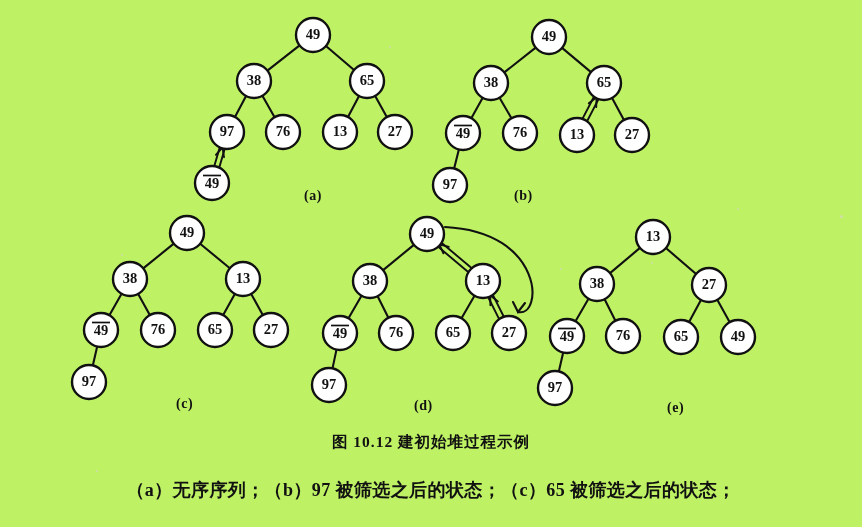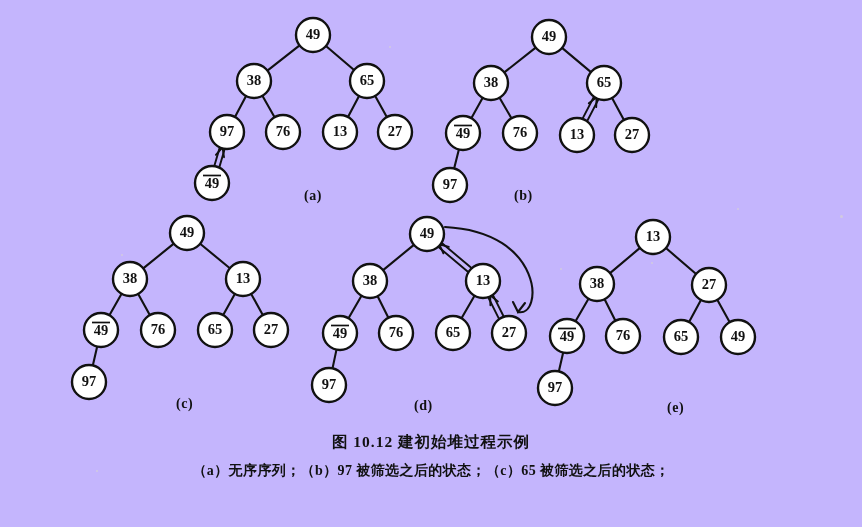--- a/index.html
+++ b/index.html
@@ -13,21 +13,21 @@
     height: 527px;
     overflow: hidden;
     font-family: "Liberation Serif", "DejaVu Serif", serif;
     color: #111111;
     position: relative;
   }
   #figure-root {
     position: relative;
     width: 862px;
     height: 527px;
-    background: #c4b5fd;
+    background: #bef264;
   }
   svg#trees {
     position: absolute;
     left: 0;
     top: 0;
     width: 862px;
     height: 440px;
   }
   .node-circle {
     fill: #ffffff;
@@ -80,25 +80,25 @@
     top: 432px;
     width: 862px;
     text-align: center;
   }
   .caption-title {
     font-family: "Liberation Serif", "DejaVu Serif", serif;
     font-size: 15.5px;
     font-weight: bold;
     letter-spacing: 1px;
     color: #111111;
-    margin-bottom: 6px;
+    margin-bottom: 22px;
   }
   .caption-line {
     font-family: "Liberation Serif", "DejaVu Serif", serif;
-    font-size: 14px;
+    font-size: 18px;
     font-weight: bold;
     letter-spacing: 0.4px;
     color: #111111;
     line-height: 1.75;
   }
   .speck {
     position: absolute;
     background: #d8d6d0;
     border-radius: 50%;
     opacity: 0.65;

